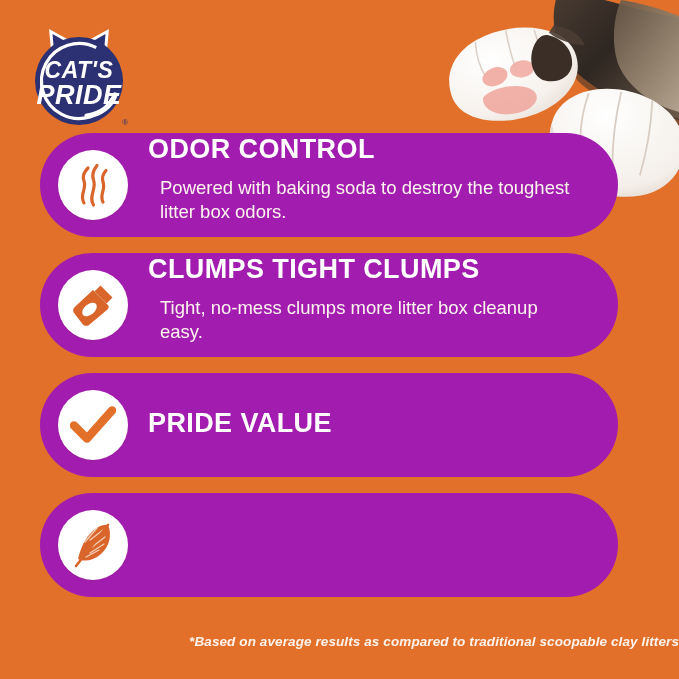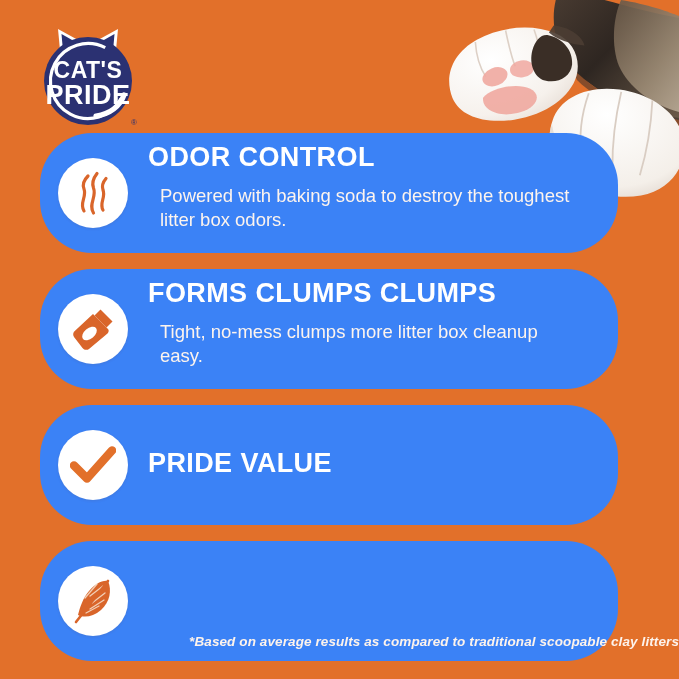--- a/index.html
+++ b/index.html
@@ -17,24 +17,25 @@
     position: relative;
     width: 679px;
     height: 679px;
     background: #e2702a;
     overflow: hidden;
   }
 
   
   .logo {
     position: absolute;
-    left: 34px;
+    left: 25px;
     top: 20px;
     width: 108px;
     height: 112px;
+    font-style: italic;
   }
   .logo svg { display: block; width: 108px; height: 112px; }
 
   
   .paws {
     position: absolute;
     right: 0;
     top: 0;
     width: 290px;
     height: 200px;
@@ -44,23 +45,23 @@
 
   
   .cards {
     position: absolute;
     left: 40px;
     top: 133px;
     width: 580px;
   }
   .card {
     position: relative;
-    height: 120px;
+    height: 104px;
     width: 578px;
-    background: #3b82f6;
+    background: #a21caf;
     border-radius: 52px;
     margin-bottom: 16px;
     box-sizing: border-box;
     display: flex;
     align-items: center;
   }
   .card-icon-wrap {
     position: absolute;
     left: 18px;
     top: 50%;
@@ -223,21 +224,21 @@
             <path d="M31.5 4.5 L43.5 16.5 L37.5 22.5 L25.5 10.5 Z"></path>
 
             <path d="M24 9 L39 24 C40 25 40 27 38.5 28.5 L20 44 C18 45.5 15 45 13.5 43 L5 32
                      C3.6 30 4 27.2 6 25.8 Z"></path>
           </g>
 
           <ellipse cx="20.5" cy="28.5" rx="8.5" ry="5.2" fill="#ffffff" transform="rotate(-40 20.5 28.5)"></ellipse>
         </svg>
       </div>
       <div class="card-text">
-        <p class="card-title">FORMS CLUMPS CLUMPS</p>
+        <p class="card-title">CLUMPS TIGHT CLUMPS</p>
         <p class="card-desc">Tight, no-mess clumps more litter box cleanup easy.</p>
       </div>
     </div>
 
     <div class="card">
       <div class="card-icon-wrap">
         <svg width="46" height="42" viewBox="0 0 46 42" xmlns="http://www.w3.org/2000/svg">
           <path d="M4 21.5 L17 34.5 L42 6.5" fill="none" stroke="#e2702a" stroke-width="8.5" stroke-linecap="round" stroke-linejoin="round"></path>
         </svg>
       </div>

